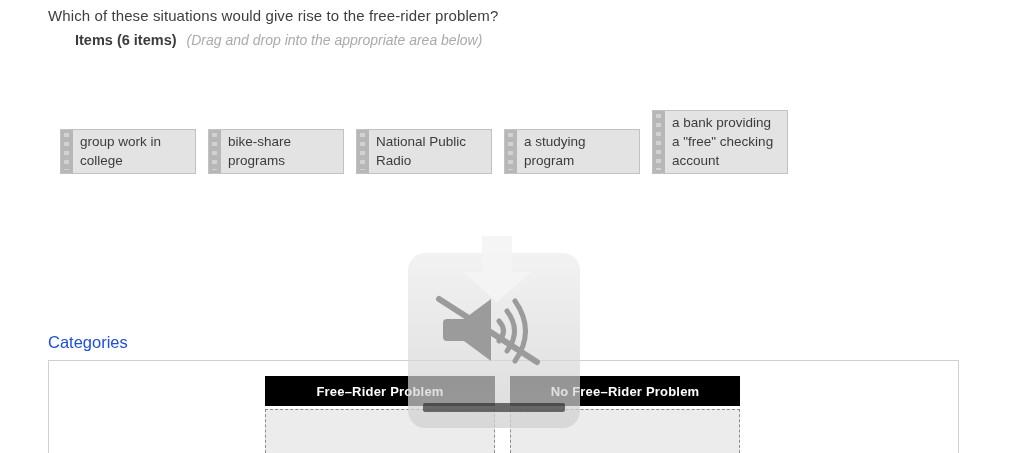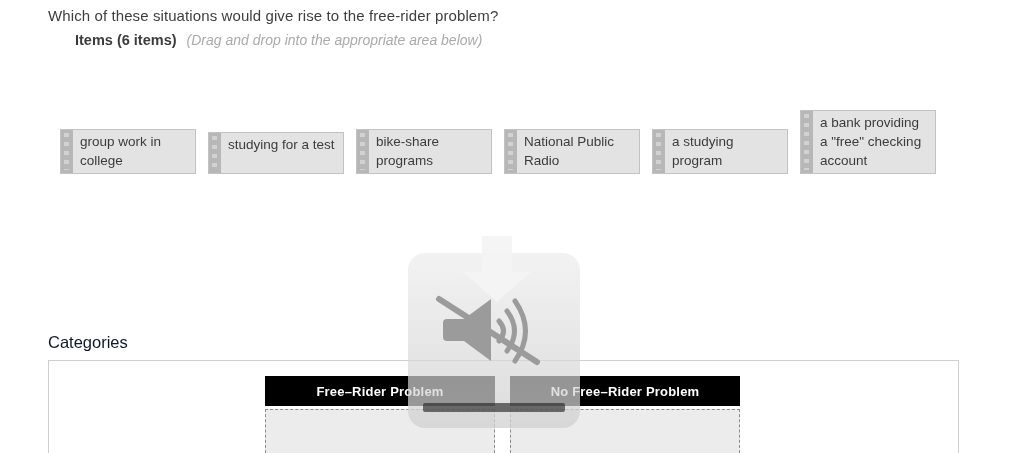--- a/index.html
+++ b/index.html
@@ -34,21 +34,21 @@
     position:absolute;left:0;top:0;bottom:0;width:12px;
     background:#b7b7b7;
   }
   .tile-handle::before{
     content:"";position:absolute;left:3px;right:4px;top:3px;bottom:3px;
     background:repeating-linear-gradient(to bottom,#d2d2d2 0 4px,rgba(0,0,0,0) 4px 9px);
   }
 
   .categories-label{
     position:absolute;left:48px;top:333px;
-    font-size:16.5px;color:#0f172a;
+    font-size:16.5px;color:#1d4ed8;
   }
   .categories-box{
     position:absolute;left:48px;top:360px;width:911px;height:130px;
     box-sizing:border-box;border:1px solid #cfcfcf;background:#ffffff;
   }
   .cat-header{
     position:absolute;top:376px;width:230px;height:30px;
     background:#000000;color:#ffffff;
     font-size:13px;font-weight:bold;letter-spacing:.2px;
     display:flex;align-items:center;justify-content:center;
@@ -89,24 +89,20 @@
   <span class="items-hint">(Drag and drop into the appropriate area below)</span>
 </div>
 
 <div class="items-row">
   <div class="tile">
     <span class="tile-handle"></span>
     <span>group work in college</span>
   </div>
   <div class="tile">
     <span class="tile-handle"></span>
-    <span>studying for a test</span>
-  </div>
-  <div class="tile">
-    <span class="tile-handle"></span>
     <span>bike-share programs</span>
   </div>
   <div class="tile">
     <span class="tile-handle"></span>
     <span>National Public Radio</span>
   </div>
   <div class="tile">
     <span class="tile-handle"></span>
     <span>a studying program</span>
   </div>

